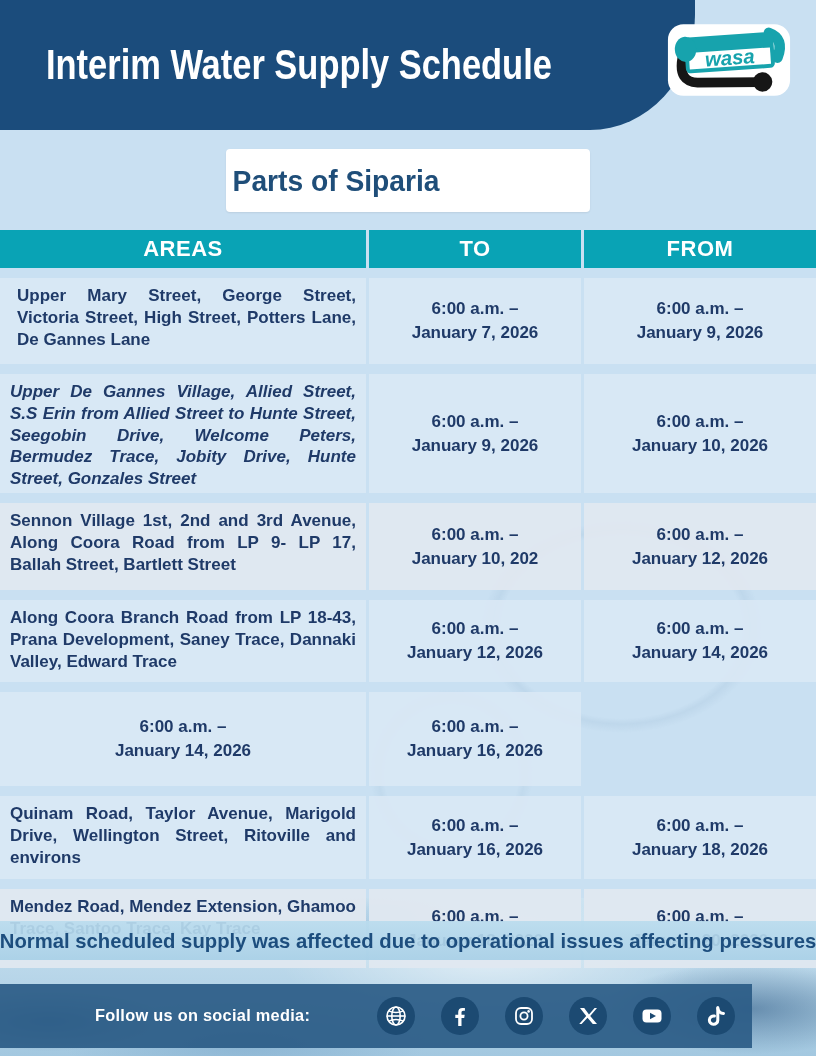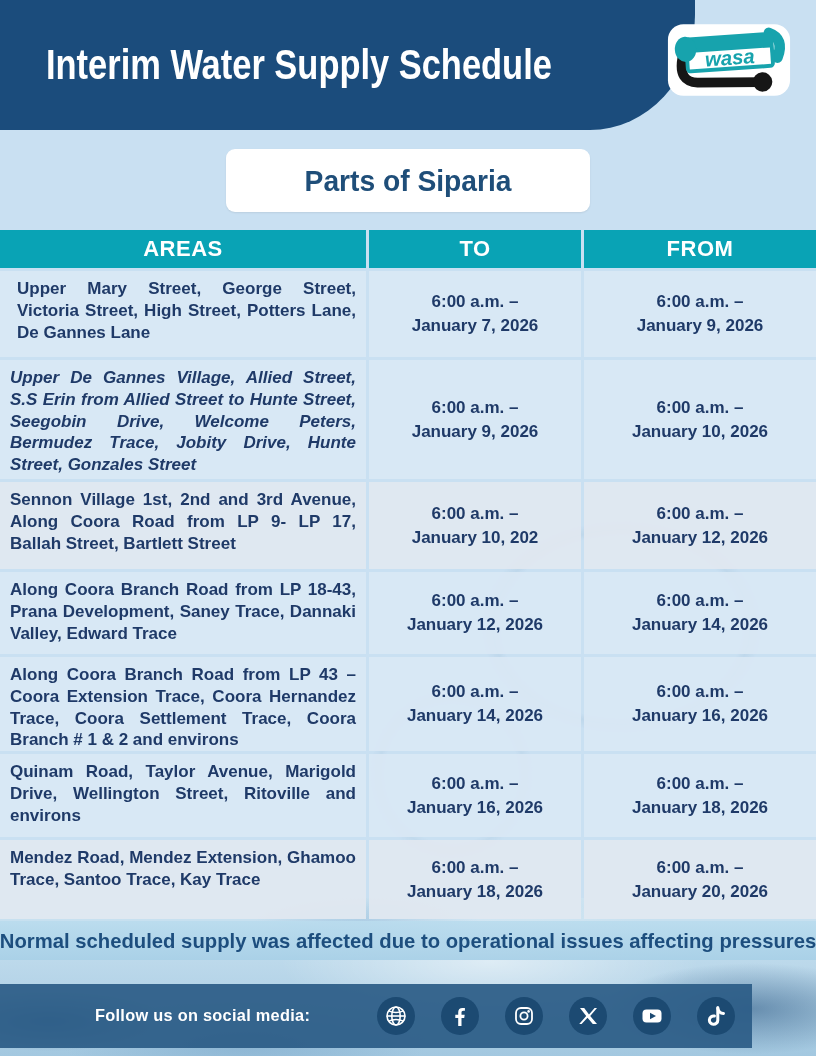--- a/index.html
+++ b/index.html
@@ -24,26 +24,26 @@
   .banner{position:absolute;left:0;top:0;width:658px;height:130px;background:#1b4c7c;
     border-bottom-right-radius:105px 115px;padding-left:37px;}
   .banner .title{position:absolute;left:46px;top:0;height:130px;display:flex;align-items:center;
     color:#fff;font-size:42px;font-weight:bold;white-space:nowrap;letter-spacing:0;
     transform:scaleX(.82);transform-origin:left center;}
 
   .logo{position:absolute;left:666px;top:20px;width:126px;height:80px;}
 
   
   .subtitle-box{position:absolute;left:226px;top:149px;width:364px;height:63px;background:#fff;
-    border-radius:9px;display:flex;align-items:center;justify-content:center;box-shadow:0 1px 2px rgba(0,0,0,.08);}
+    border-radius:4px;display:flex;align-items:center;justify-content:flex-start;box-shadow:0 1px 2px rgba(0,0,0,.08);}
   .subtitle-box span{color:#1f4e79;font-size:30px;font-weight:bold;transform:scaleX(.94);}
 
   
   .table{position:absolute;left:0;top:230px;width:816px;}
-  .t-head,.t-row{display:grid;grid-template-columns:366px 212px 232px;gap:3px;margin-bottom:3px;border-radius:18px;}
+  .t-head,.t-row{display:grid;grid-template-columns:366px 212px 232px;gap:3px;margin-bottom:10px;border-radius:18px;}
   .t-head>div{background:#09a3b5;color:#fff;font-weight:bold;font-size:22px;letter-spacing:.5px;
     display:flex;align-items:center;justify-content:center;height:38px;}
   .t-row>div{background:var(--cell-bg,rgba(217,232,244,.94));color:#1f3a68;font-weight:bold;font-size:17px;}
   .t-row .area{ text-align:justify;padding:7px 10px 6px 10px;line-height:1.28;}
   .t-row .when{display:flex;align-items:center;justify-content:center;text-align:center;
     white-space:pre-line;line-height:1.4;}
   .rows .t-row:nth-child(1)>div{height:86px;}
   .rows .t-row:nth-child(2)>div{height:119px;}
   .rows .t-row:nth-child(3)>div{height:87px;--cell-bg:rgba(224,232,240,.94);}
   .rows .t-row:nth-child(4)>div{height:82px;}
@@ -139,21 +139,20 @@
 
     <div class="t-row">
       <div class="area">Along Coora Branch Road from LP 18-43, Prana Development, Saney Trace, Dannaki Valley, Edward Trace</div>
       <div class="when">6:00 a.m. –
 January 12, 2026</div>
       <div class="when">6:00 a.m. –
 January 14,  2026</div>
     </div>
 
     <div class="t-row">
-      <div class="area">Along Coora Branch Road from LP 43 – Coora Extension Trace, Coora Hernandez Trace, Coora Settlement Trace, Coora Branch # 1 &amp; 2 and environs</div>
       <div class="when">6:00 a.m. –
 January 14, 2026</div>
       <div class="when">6:00 a.m. –
 January 16,  2026</div>
     </div>
 
     <div class="t-row">
       <div class="area">Quinam Road, Taylor Avenue, Marigold Drive, Wellington Street, Ritoville and environs</div>
       <div class="when">6:00 a.m. –
 January 16, 2026</div>

